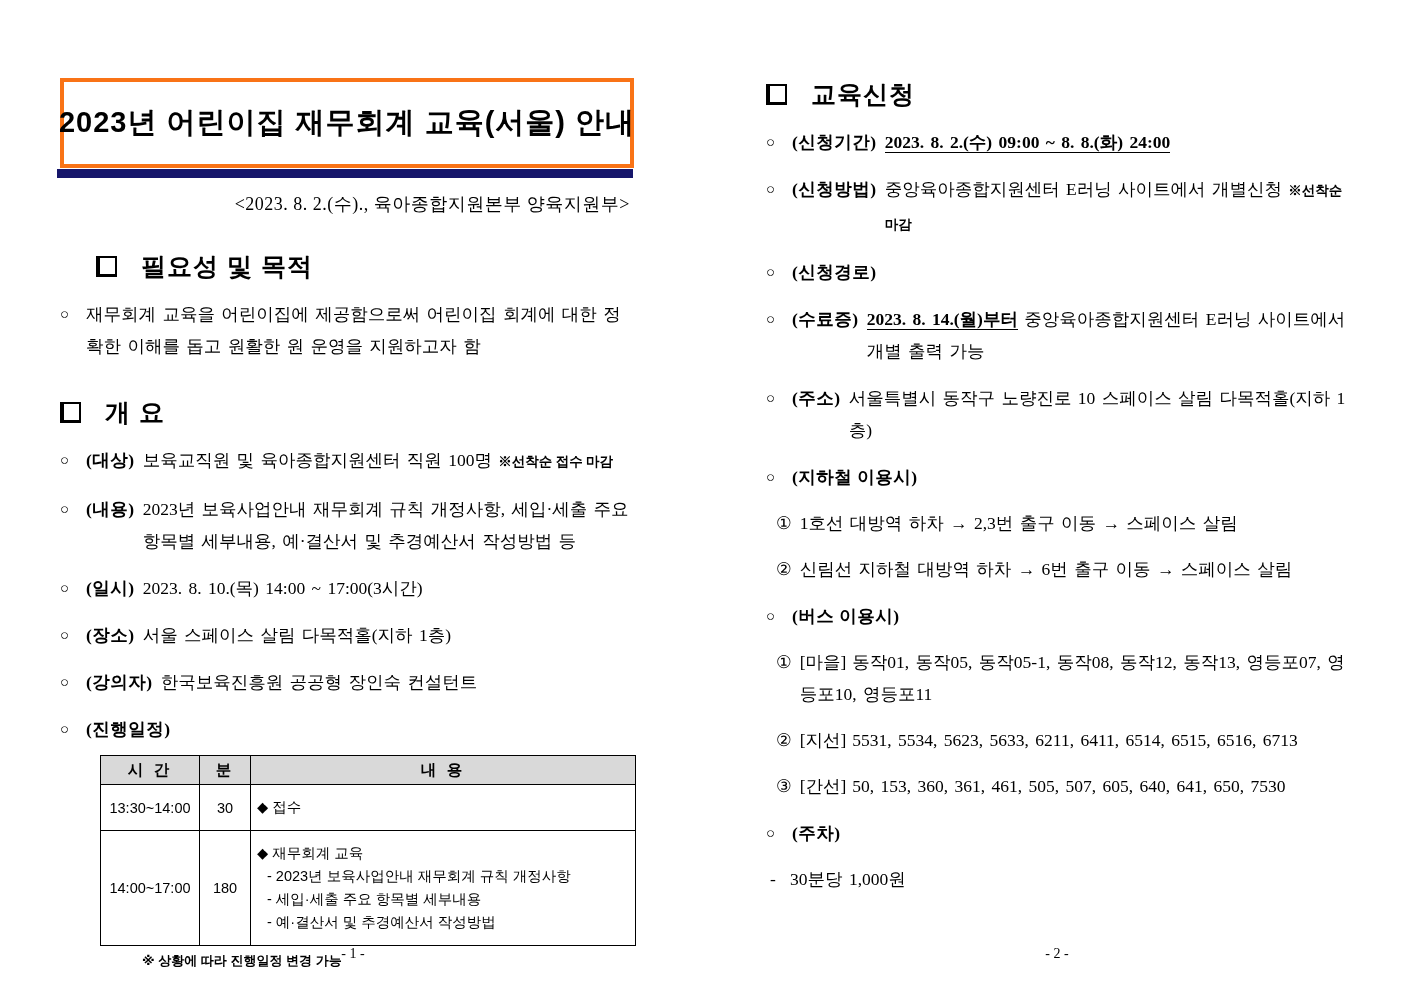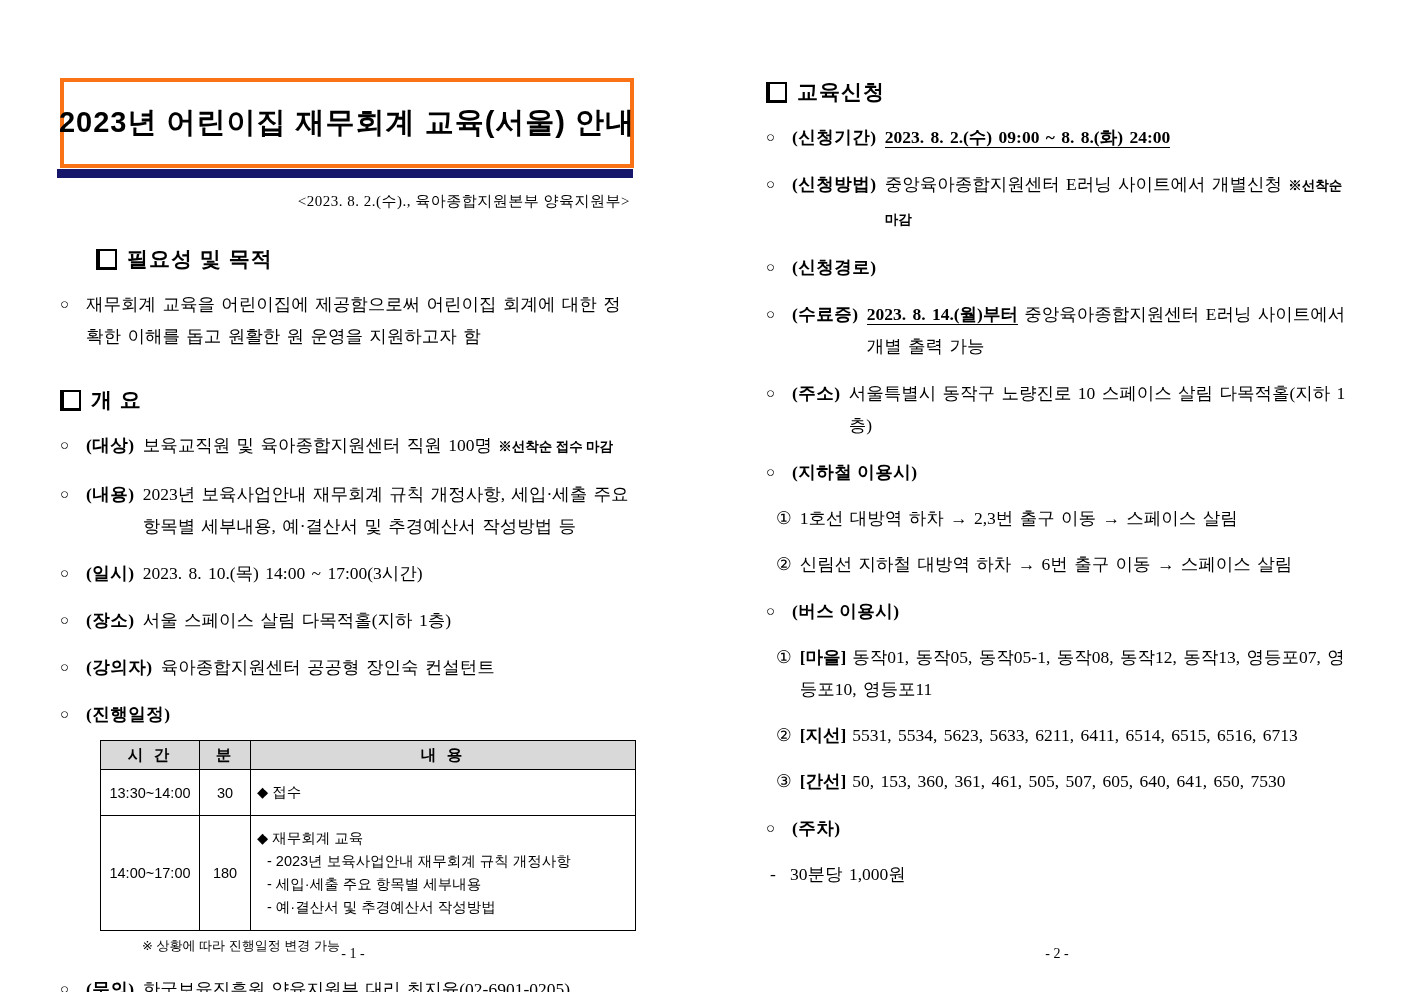--- a/index.html
+++ b/index.html
@@ -15,59 +15,59 @@
   .title-box{
     width:566px;border:4px solid #f97316;height:82px;
     display:flex;align-items:center;justify-content:center;
   }
   .title-box .t{
     font-family:"Liberation Sans","DejaVu Sans",sans-serif;
     font-weight:bold;font-size:29px;letter-spacing:1px;white-space:nowrap;
   }
   .title-bar{height:9px;background:#16166b;width:576px;margin:1px 0 0 -3px;}
   .subtitle{
-    width:570px;text-align:right;font-size:15px;margin-top:14px;letter-spacing:0.5px;
+    width:570px;text-align:right;font-size:18px;margin-top:14px;letter-spacing:0.5px;
   }
 
   
   .sec-h{
-    display:flex;align-items:center;gap:10px;
+    display:flex;align-items:center;gap:24px;
     font-family:"Liberation Sans","DejaVu Sans",sans-serif;
-    font-weight:bold;font-size:21px;letter-spacing:1px;
+    font-weight:bold;font-size:25px;letter-spacing:1px;
   }
   .sq{
     width:15px;height:16px;border:2px solid #000;flex:none;
     border-left-width:4px;border-bottom-width:3px;background:#fff;
   }
 
   
   .row{display:flex;align-items:flex-start;margin-top:15px;font-size:17.5px;line-height:32px;}
   .b{flex:none;width:26px;font-size:15px;line-height:32px;}
   .lbl{font-weight:bold;white-space:nowrap;margin-right:8px;letter-spacing:0.5px;}
   .val{flex:1;word-spacing:2px;}
   .note{font-size:13.5px;font-weight:bold;word-spacing:0;letter-spacing:0;}
   .ulb{font-weight:bold;border-bottom:1.5px solid #000;white-space:nowrap;}
   .sub-row{display:flex;align-items:flex-start;margin-top:14px;font-size:17.5px;line-height:32px;padding-left:10px;}
   .num{flex:none;margin-right:8px;}
-  .tag{font-weight:bold;margin-right:6px;}
+  .tag{font-weight:normal;margin-right:6px;}
   .dash{flex:none;width:20px;}
 
   
   .tbl-wrap{margin:10px 0 0 40px;width:428px;}
   table{border-collapse:collapse;width:536px;
     font-family:"Liberation Sans","DejaVu Sans",sans-serif;font-size:14.5px;}
   table,th,td{border:1.5px solid #000;}
   th{background:#d9d9d9;font-weight:bold;font-size:15.5px;letter-spacing:3px;height:26px;}
   td{padding:11px 6px;vertical-align:middle;}
   td.c{text-align:center;}
   tbody tr{border-top:1px dotted #444;}
   td .ln{line-height:23px;text-align:left;}
   td .ln.ind{padding-left:10px;}
   .tbl-note{font-family:"Liberation Sans","DejaVu Sans",sans-serif;
-    font-size:13px;font-weight:normal;margin:6px 0 0 42px;}
+    font-size:13px;font-weight:bold;margin:6px 0 0 42px;}
 
   .gap-lg{margin-top:34px;}
   .pageno{position:absolute;bottom:30px;font-size:14px;width:120px;text-align:center;}
   .pageno.p1{left:293px;}
   .pageno.p2{left:997px;}
 </style>
 </head>
 <body>
 
 <div class="cols">
@@ -110,21 +110,21 @@
       <span class="val">2023. 8. 10.(목) 14:00 ~ 17:00(3시간)</span>
     </div>
     <div class="row">
       <span class="b">○</span>
       <span class="lbl">(장소)</span>
       <span class="val">서울 스페이스 살림 다목적홀(지하 1층)</span>
     </div>
     <div class="row">
       <span class="b">○</span>
       <span class="lbl">(강의자)</span>
-      <span class="val">육아종합지원센터 공공형 장인숙 컨설턴트</span>
+      <span class="val">한국보육진흥원 공공형 장인숙 컨설턴트</span>
     </div>
     <div class="row">
       <span class="b">○</span>
       <span class="lbl">(진행일정)</span>
     </div>
 
     <div class="tbl-wrap">
       <table>
         <thead>
           <tr>

